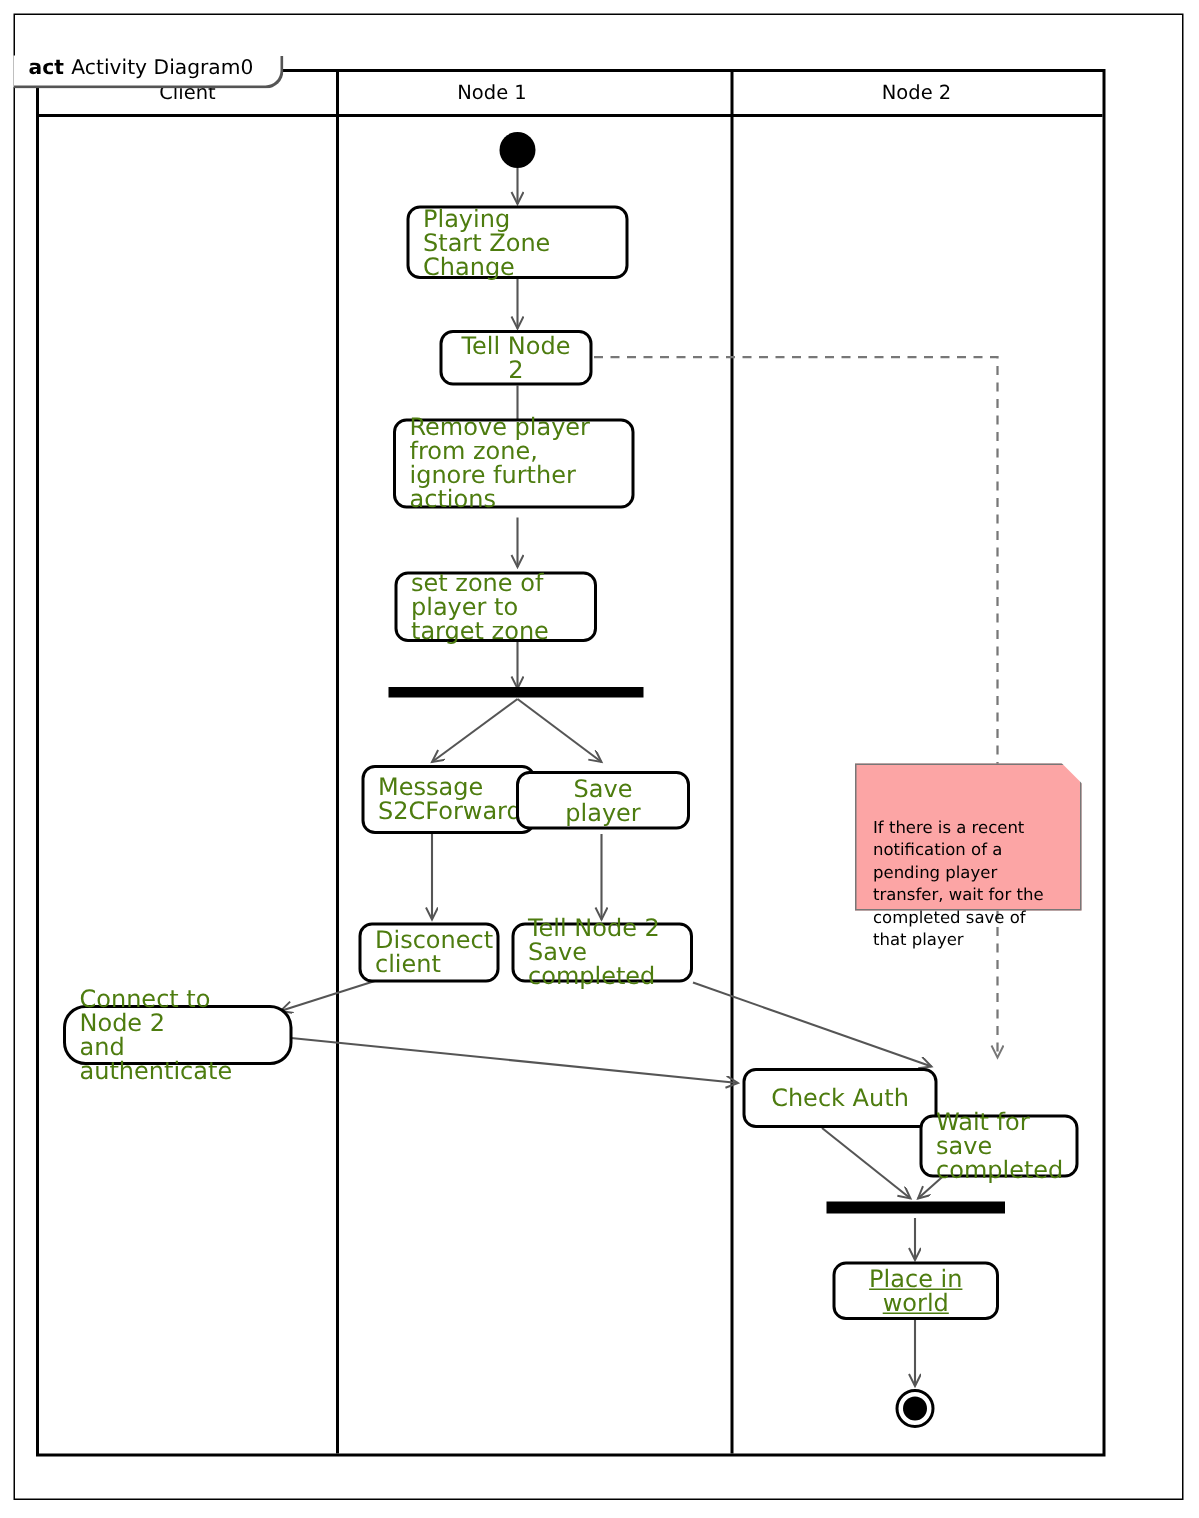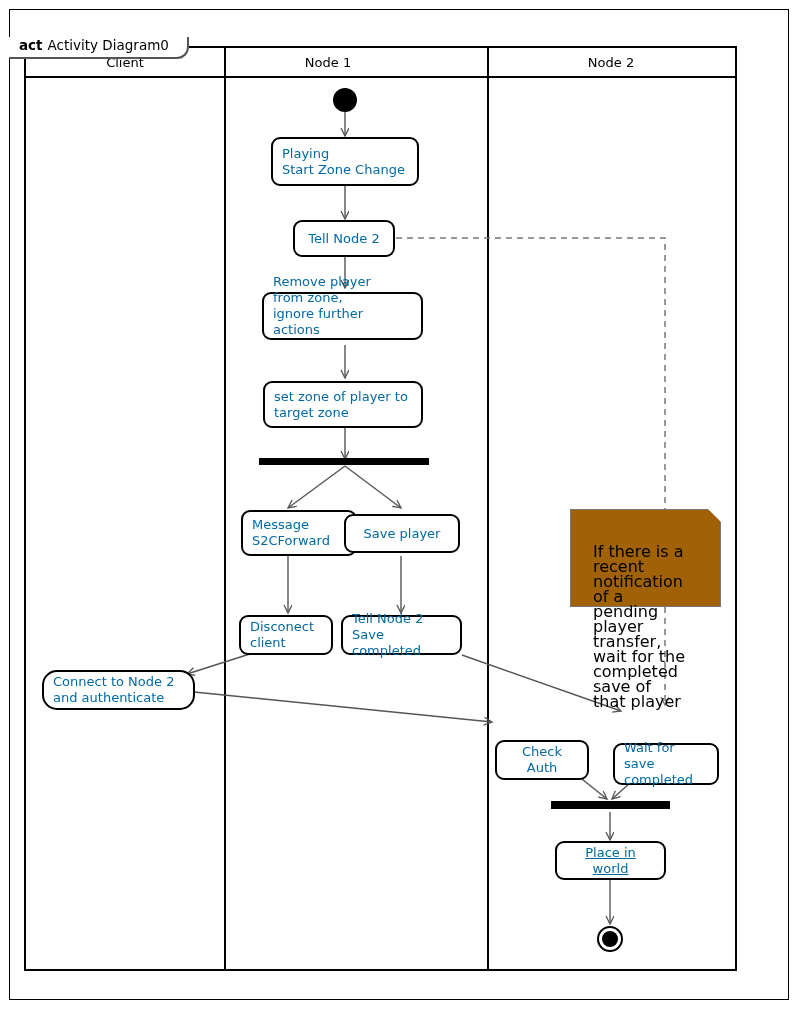--- a/index.html
+++ b/index.html
@@ -102,23 +102,23 @@
   
   .node {
     position: absolute;
     border: 2px solid #000000;
     border-radius: 9px;
     background: #ffffff;
     box-sizing: border-box;
     display: flex;
     align-items: center;
     z-index: 4;
-    font-size: 13px;
+    font-size: 16px;
     line-height: 16px;
-    color: #0369a1;
+    color: #4d7c0f;
   }
   .node .txt {
     padding: 0 9px;
     white-space: pre-line;
     width: 100%;
   }
   .node.centered .txt {
     text-align: center;
   }
   
@@ -153,27 +153,27 @@
   
   .bar {
     position: absolute;
     background: #000000;
     z-index: 4;
   }
   
   .note {
     position: absolute;
     border: 1.5px solid #777777;
-    background: #a16207;
+    background: #fca5a5;
     box-sizing: border-box;
     z-index: 5;
-    font-size: 16px;
+    font-size: 11px;
     line-height: 15px;
     color: #000000;
-    padding: 4px 22px;
+    padding: 4px 11px;
     white-space: pre-line;
   }
   .note .fold-diag {
     position: absolute;
     right: -2px;
     top: -2px;
     width: 0;
     height: 0;
     border-left: 15px solid transparent;
     border-top: 15px solid #ffffff;
@@ -259,27 +259,27 @@
 
   <div class="node" style="left:271px; top:137px; width:148px; height:49px;">
     <span class="txt">Playing
 Start Zone Change</span>
   </div>
 
   <div class="node centered" style="left:293px; top:220px; width:102px; height:37px;">
     <span class="txt">Tell Node 2</span>
   </div>
 
-  <div class="node" style="left:262px; top:292px; width:161px; height:48px;align-items:flex-end;">
+  <div class="node" style="left:262px; top:279px; width:161px; height:60px;">
     <span class="txt">Remove player
 from zone,
 ignore further actions</span>
   </div>
 
-  <div class="node" style="left:263px; top:381px; width:160px; height:47px;">
+  <div class="node" style="left:263px; top:381px; width:135px; height:47px;">
     <span class="txt">set zone of player to
 target zone</span>
   </div>
 
   <div class="bar" style="left:259px; top:458px; width:170px; height:7px;"></div>
 
   <div class="node" style="left:241px; top:510px; width:116px; height:46px;">
     <span class="txt">Message
 S2CForward</span>
   </div>
@@ -296,21 +296,21 @@
   <div class="node" style="left:341px; top:615px; width:121px; height:40px;">
     <span class="txt">Tell Node 2
 Save completed</span>
   </div>
 
   <div class="node" style="left:42px; top:670px; width:153px; height:40px;border-radius:15px;">
     <span class="txt">Connect to Node 2
 and authenticate</span>
   </div>
 
-  <div class="node centered" style="left:495px; top:712px; width:94px; height:40px;margin-top:28px;">
+  <div class="node centered" style="left:495px; top:712px; width:130px; height:40px;">
     <span class="txt">Check Auth</span>
   </div>
 
   <div class="node" style="left:613px; top:710px; width:106px; height:42px;margin-top:33px;">
     <span class="txt">Wait for save
 completed</span>
   </div>
 
   <div class="bar" style="left:551px; top:801px; width:119px; height:8px;"></div>
 

